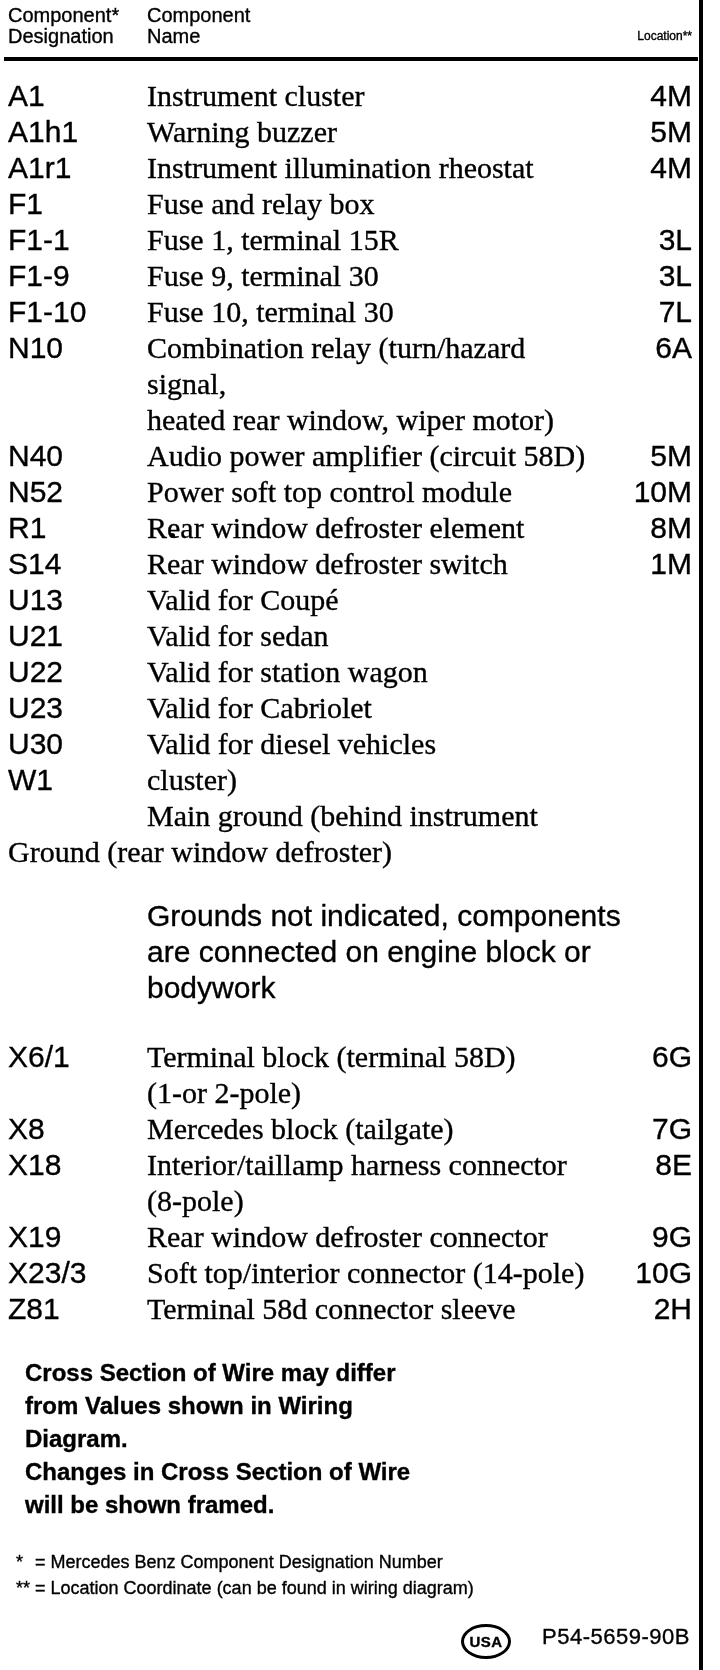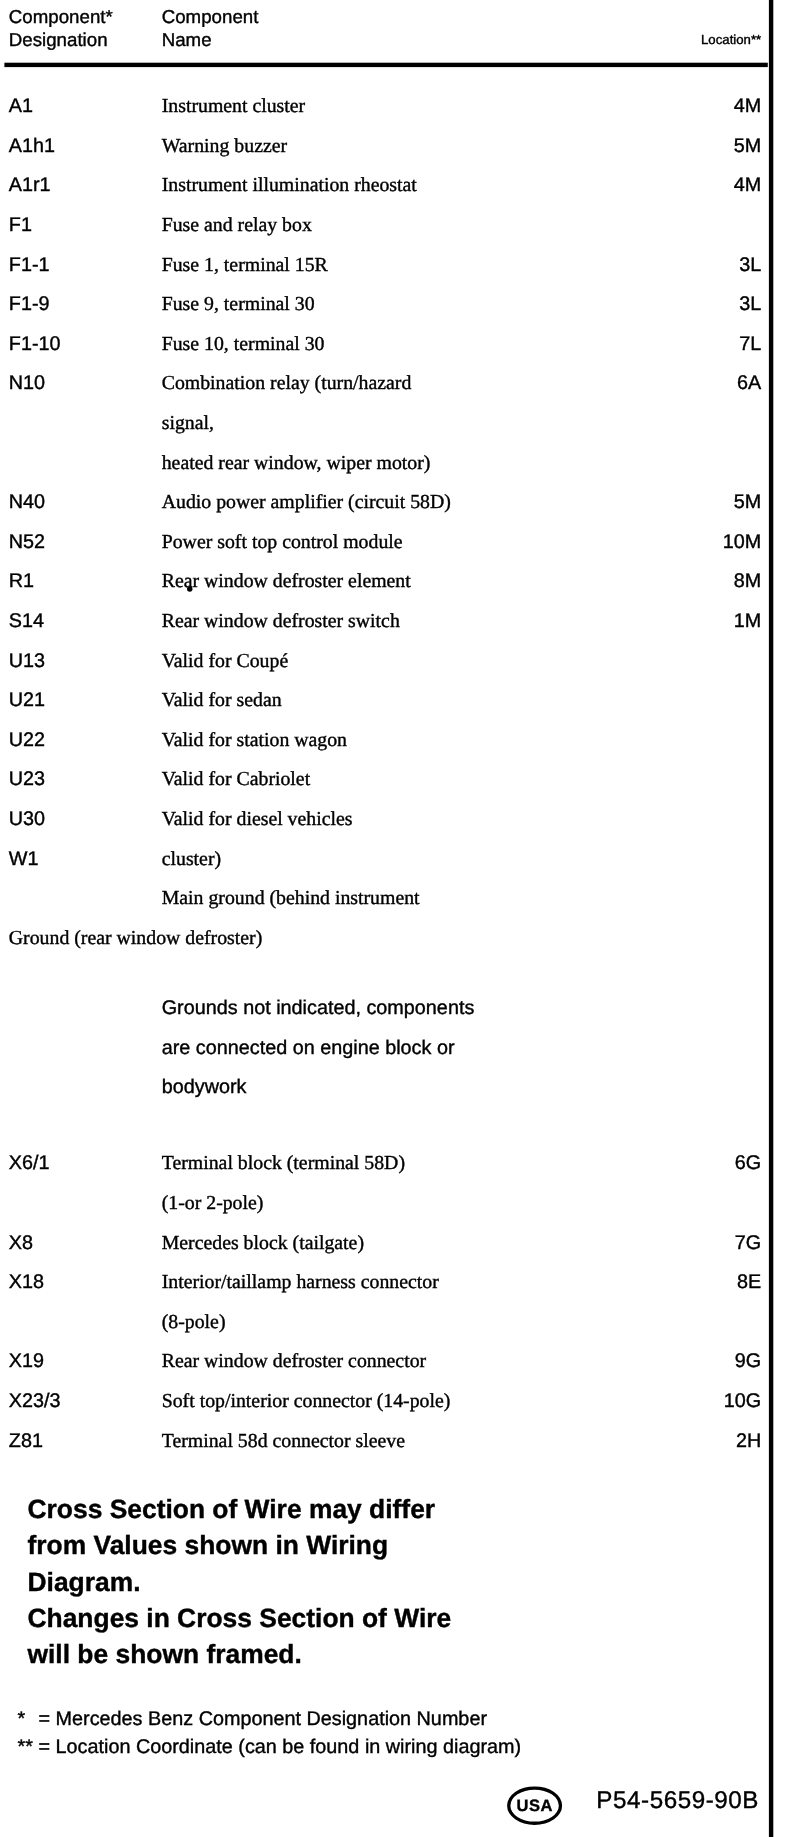--- a/index.html
+++ b/index.html
@@ -9,26 +9,26 @@
     background:#ffffff;
     color:#000;
     font-family:"Liberation Sans", sans-serif;
     overflow:hidden;
     -webkit-text-stroke:0.35px #000;
   }
   .vline{position:absolute;left:699px;top:0;width:4px;height:1670px;background:#000;}
   .rule{position:absolute;left:4px;top:57px;width:694px;height:4px;background:#000;}
 
   .header{position:absolute;left:8px;top:5px;width:684px;display:flex;}
-  .hcol{font-size:17px;line-height:21px;}
+  .hcol{font-size:20px;line-height:21px;}
   .hcol1{width:139px;}
   .hcol2{flex:1;}
   .hloc{font-size:12px;line-height:21px;align-self:flex-end;}
 
-  .table{position:absolute;left:8px;top:78px;width:684px;font-size:18px;line-height:36px;}
+  .table{position:absolute;left:8px;top:78px;width:684px;font-size:30px;line-height:36px;}
   .row{display:flex;align-items:flex-start;}
   .des{width:139px;flex:0 0 139px;}
   .name{flex:1;font-family:Liberation Serif, serif;}
   .loc{flex:0 0 70px;width:70px;text-align:right;}
 
   .grounds{margin:28px 0 33px 139px;}
 
   .note{position:absolute;left:25px;top:1356px;font-size:24px;font-weight:bold;line-height:33px;}
 
   .footnotes{position:absolute;left:16px;top:1549px;font-size:18px;line-height:26px;}

